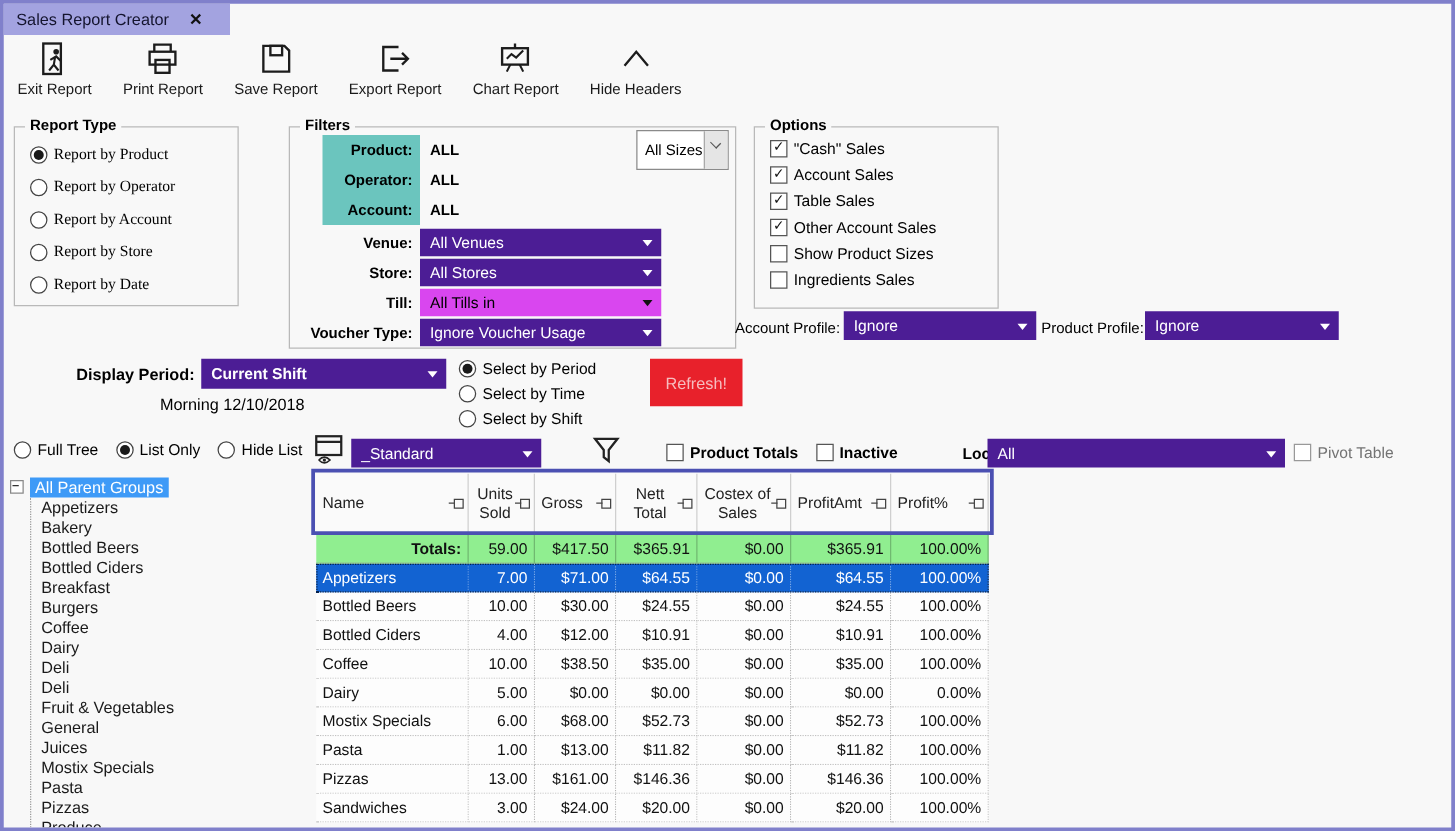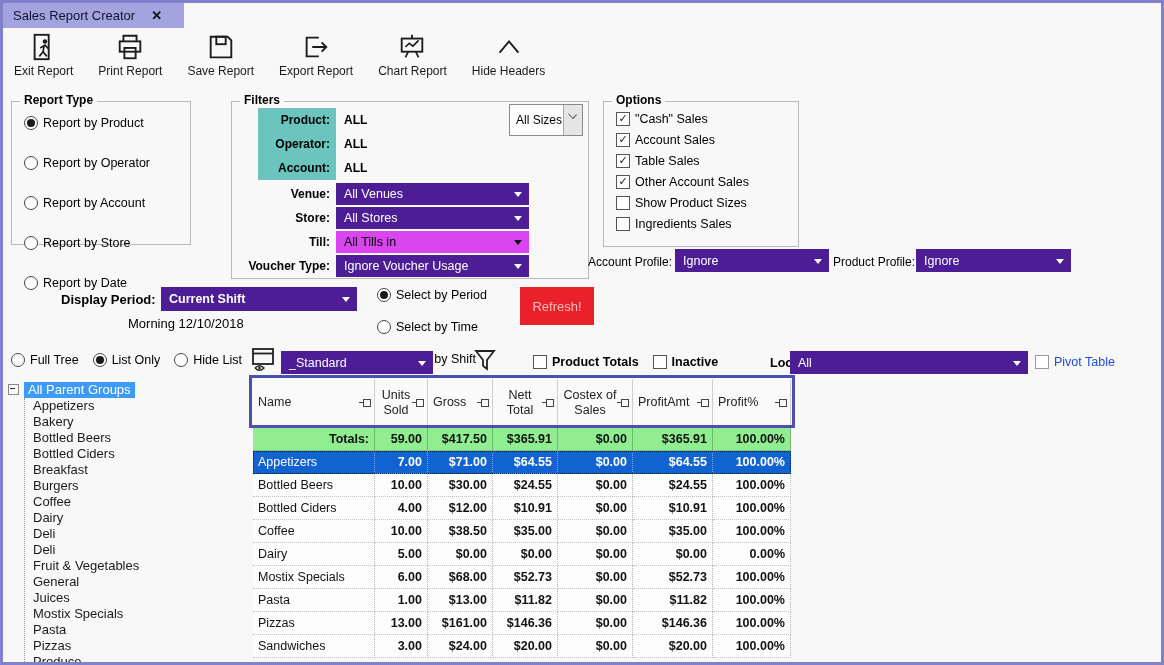--- a/index.html
+++ b/index.html
@@ -19,21 +19,21 @@
   
   .groupbox{position:absolute;border:1px solid #b9b9b9;background:#f8f8f8;box-sizing:border-box;}
   .groupbox .legend{position:absolute;top:-9px;left:8px;background:#f8f8f8;padding:0 4px;font-weight:700;font-size:12px;color:#000;}
 
   
   .radio-row,.check-row{display:flex;align-items:center;gap:5px;font-size:12.5px;color:#000;white-space:nowrap;}
   .radio{width:12px;height:12px;border-radius:50%;border:1px solid #444;background:#fff;display:inline-block;position:relative;flex:none;}
   .radio.on::after{content:"";position:absolute;inset:2px;border-radius:50%;background:#1a1a1a;}
   .checkbox{width:12px;height:12px;border:1px solid #555;background:#fff;display:inline-block;position:relative;flex:none;font-size:11px;line-height:12px;text-align:center;color:#111;}
   .checkbox.on::after{content:"✓";position:absolute;left:0;top:-1px;width:12px;}
-  .check-row.gray{color:#1d4ed8;}
+  .check-row.gray{color:#737373;}
   .check-row.gray .checkbox{border-color:#999;}
   .check-row.bold{font-weight:700;}
 
   
   .teal-block{position:absolute;background:#6BC5BE;}
   .f-label{position:absolute;font-size:12px;font-weight:700;color:#000;text-align:right;line-height:24px;height:24px;}
   .f-value{position:absolute;font-size:12px;font-weight:700;color:#000;line-height:24px;height:24px;}
   .dropdown{position:absolute;box-sizing:border-box;display:flex;align-items:center;padding:0 8px;font-size:12.5px;}
   .dropdown.teal{background:#4c1d95;color:#fff;}
   .dropdown.light{background:#d946ef;color:#000;}
@@ -64,21 +64,21 @@
   .grid-header-outline{position:absolute;left:246px;top:372px;width:546px;height:53px;border:3px solid #4B50B2;box-sizing:border-box;pointer-events:none;z-index:5;}
   .grid-header{position:absolute;left:250px;top:376px;width:538px;height:47px;display:flex;background:#fafafa;box-sizing:border-box;}
   .gh-cell{position:relative;box-sizing:border-box;border-right:1px solid #cfcfcf;font-size:12.5px;color:#222;display:flex;align-items:center;padding:2px 14px 2px 5px;line-height:1.15;}
   .gh-cell.center{justify-content:center;text-align:center;padding-left:2px;padding-right:12px;}
   .pin{position:absolute;right:3px;top:50%;margin-top:-4px;width:6px;height:6px;border:1px solid #444;background:#fafafa;}
   .pin::before{content:"";position:absolute;left:-5px;top:2px;width:5px;height:1px;background:#444;}
 
   .grid-rows{position:absolute;left:250px;top:425px;width:538px;}
   .grid-row{display:flex;height:23px;box-sizing:border-box;background:#fdfdfd;}
   .gr-cell{box-sizing:border-box;border-right:1px dotted #b5b5b5;border-bottom:1px dotted #c2c2c2;font-size:12.5px;color:#111;line-height:22px;padding:0 5px;overflow:hidden;white-space:nowrap;}
-  .gr-cell.num{text-align:right;font-weight:bold;}
+  .gr-cell.num{text-align:right;}
   .grid-row.totals{background:#90EE90;}
   .grid-row.totals .gr-cell{border-right:1px solid rgba(0,0,0,.22);border-bottom:1px solid #8fbf8f;}
   .grid-row.totals .name-cell{font-weight:700;text-align:right;}
   .grid-row.selected{background:#1263D2;outline:1px dotted #05224d;outline-offset:-1px;}
   .grid-row.selected .gr-cell{color:#fff;border-right:1px dotted rgba(255,255,255,.45);border-bottom:1px dotted rgba(255,255,255,.3);}
 
   .icon-btn{position:absolute;background:none;border:none;padding:0;}
 </style>
 </head>
 <body>
@@ -145,21 +145,21 @@
           <svg width="30" height="30" viewBox="0 0 32 32" fill="none" stroke="#1c1c1c" stroke-width="2">
             <path d="M6 22 L16 10 L26 22"></path>
           </svg>
         </span>
         <span class="tool-label">Hide Headers</span>
       </button>
     </div>
 
   <div class="groupbox" style="left:8px;top:98px;width:180px;height:144px;">
     <span class="legend">Report Type</span>
-    <div id="report-type-radios" style="position:absolute;left:12px;top:14px;display:flex;flex-direction:column;gap:26px;">
+    <div id="report-type-radios" style="position:absolute;left:12px;top:14px;display:flex;flex-direction:column;gap:11px;font-family:Liberation Serif, serif;">
         <div class="radio-row">
           <span class="radio on"></span>
           <span>Report by Product</span>
         </div>
         <div class="radio-row">
           <span class="radio"></span>
           <span>Report by Operator</span>
         </div>
         <div class="radio-row">
           <span class="radio"></span>
@@ -255,21 +255,21 @@
     <span>Ignore</span>
       <span class="dd-arrow"></span>
   </div>
 
   <span class="plain-label bold" style="left:58px;top:289px;font-size:13px;">Display Period:</span>
   <div class="dropdown teal bold-text" style="left:158px;top:284px;width:196px;height:24px;">
     <span>Current Shift</span>
       <span class="dd-arrow"></span>
   </div>
   <span class="plain-label" style="left:125px;top:313px;font-size:13px;">Morning 12/10/2018</span>
-  <div id="period-radios" style="position:absolute;left:374px;top:285px;display:flex;flex-direction:column;gap:18px;">
+  <div id="period-radios" style="position:absolute;left:364px;top:285px;display:flex;flex-direction:column;gap:6px;">
       <div class="radio-row">
         <span class="radio on"></span>
         <span>Select by Period</span>
       </div>
       <div class="radio-row">
         <span class="radio"></span>
         <span>Select by Time</span>
       </div>
       <div class="radio-row">
         <span class="radio"></span>

